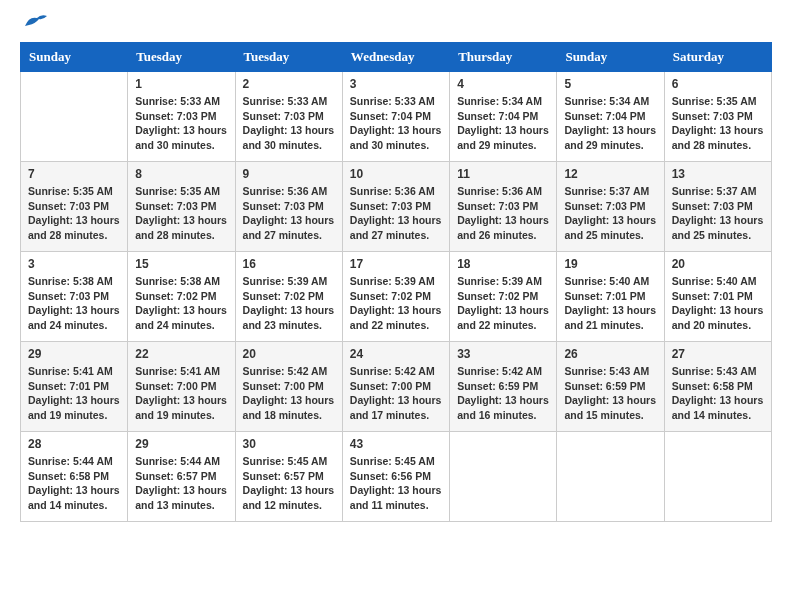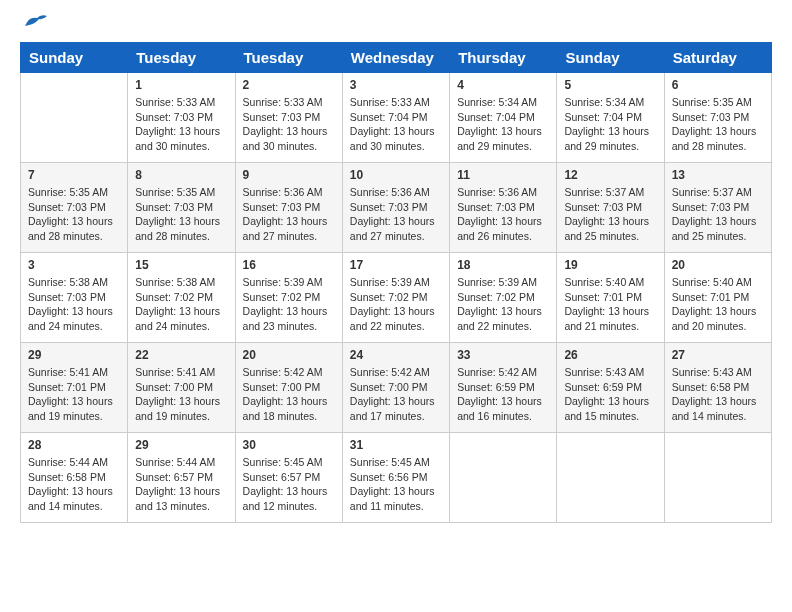--- a/index.html
+++ b/index.html
@@ -31,23 +31,24 @@
     table {
       width: 100%;
       border-collapse: collapse;
       table-layout: fixed;
     }
     thead tr th {
       background-color: #1565c0;
       color: white;
       text-align: left;
       padding: 6px 8px;
-      font-size: 15px;
+      font-size: 13px;
       font-weight: bold;
       border: 1px solid #1565c0;
+      font-family: Liberation Serif, serif;
     }
     tbody tr td {
       vertical-align: top;
       border: 1px solid #ccc;
       padding: 5px 7px;
       font-size: 11px;
       color: #333;
       height: 90px;
     }
     tbody tr:nth-child(even) td {
@@ -58,20 +59,21 @@
     }
     .day-number {
       font-weight: bold;
       font-size: 12px;
       display: block;
       margin-bottom: 3px;
     }
     .day-info {
       font-size: 10.5px;
       line-height: 1.4;
+      font-weight: bold;
     }
     .logo-wrapper {
       display: flex;
       align-items: center;
     }
     .logo-text-general {
       font-size: 20px;
       font-weight: bold;
       color: #333;
     }
@@ -241,21 +243,21 @@
         </td>
         <td>
           <span class="day-number">29</span>
           <div class="day-info">Sunrise: 5:44 AM<br>Sunset: 6:57 PM<br>Daylight: 13 hours and 13 minutes.</div>
         </td>
         <td>
           <span class="day-number">30</span>
           <div class="day-info">Sunrise: 5:45 AM<br>Sunset: 6:57 PM<br>Daylight: 13 hours and 12 minutes.</div>
         </td>
         <td>
-          <span class="day-number">31</span>
+          <span class="day-number">43</span>
           <div class="day-info">Sunrise: 5:45 AM<br>Sunset: 6:56 PM<br>Daylight: 13 hours and 11 minutes.</div>
         </td>
         <td></td>
         <td></td>
         <td></td>
       </tr>
     </tbody>
 </table>
 
 </body></html>

